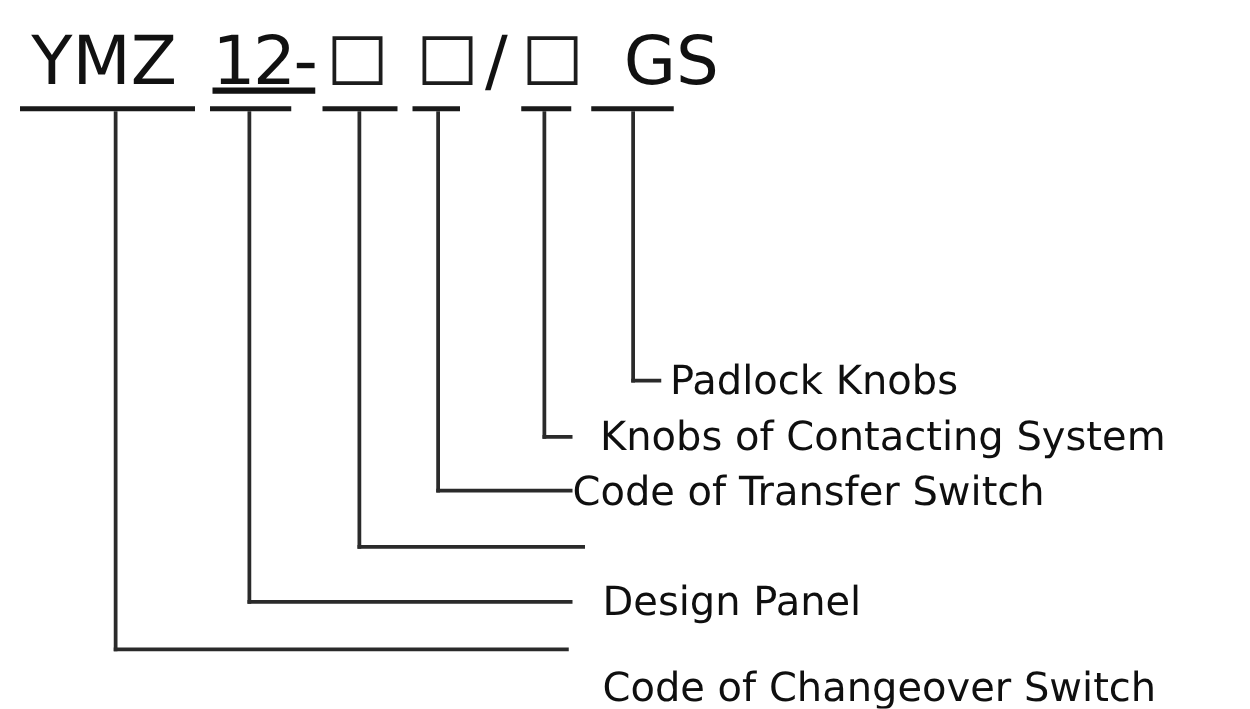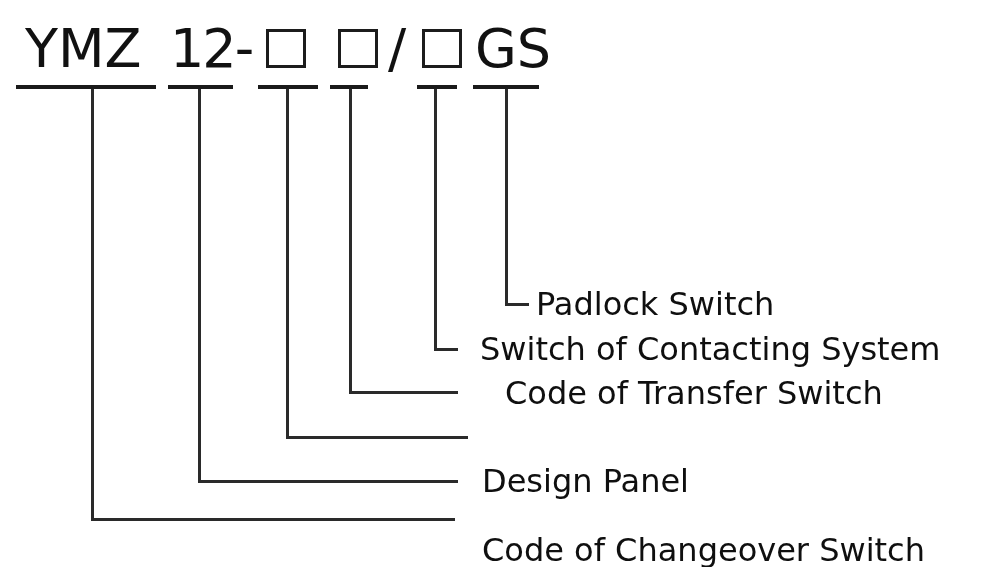--- a/index.html
+++ b/index.html
@@ -18,21 +18,21 @@
   }
   
   .tseg {
     position: absolute;
     top: 22px;
     font-size: 54px;
     line-height: 54px;
     white-space: pre;
     color: #111111;
   }
-  .tseg.num { letter-spacing: -2px; }
+  .tseg.num { letter-spacing: -2px; text-decoration: underline; }
   .ph-box {
     position: absolute;
     top: 29px;
     width: 40px;
     height: 39px;
     box-sizing: border-box;
     border: 3px solid #1c1c1c;
     background: transparent;
   }
   
@@ -67,21 +67,21 @@
 <body>
 
 <div class="stage">
 
   <span class="tseg" style="left:25px">YMZ</span>
   <span class="tseg num" style="left:170px">12-</span>
   <span class="ph-box" style="left:266px"></span>
   <span class="ph-box" style="left:338px"></span>
   <span class="tseg" style="left:388px">/</span>
   <span class="ph-box" style="left:422px"></span>
-  <span class="tseg" style="left:475px">GS</span>
+  <span class="tseg" style="left:499px">GS</span>
 
   <div class="uline" style="left:16px;  width:140px"></div>
   <div class="uline" style="left:168px; width:65px"></div>
   <div class="uline" style="left:258px; width:60px"></div>
   <div class="uline" style="left:330px; width:38px"></div>
   <div class="uline" style="left:417px; width:40px"></div>
   <div class="uline" style="left:473px; width:66px"></div>
 
   <div class="vline" style="left:91px;  height:432px"></div>
   <div class="vline" style="left:198px; height:394px"></div>
@@ -90,19 +90,19 @@
   <div class="vline" style="left:434px; height:262px"></div>
   <div class="vline" style="left:505px; height:217px"></div>
 
   <div class="hline" style="left:505px; top:303px; width:24px"></div>
   <div class="hline" style="left:434px; top:348px; width:24px"></div>
   <div class="hline" style="left:349px; top:391px; width:109px"></div>
   <div class="hline" style="left:286px; top:436px; width:182px"></div>
   <div class="hline" style="left:198px; top:480px; width:260px"></div>
   <div class="hline" style="left:91px;  top:518px; width:364px"></div>
 
-  <div class="lbl" style="left:536px; top:285px">Padlock Switch</div>
-  <div class="lbl" style="left:480px; top:330px">Switch of Contacting System</div>
-  <div class="lbl" style="left:505px; top:374px">Code of Transfer Switch</div>
+  <div class="lbl" style="left:536px; top:285px">Padlock Knobs</div>
+  <div class="lbl" style="left:480px; top:330px">Knobs of Contacting System</div>
+  <div class="lbl" style="left:458px; top:374px">Code of Transfer Switch</div>
   <div class="lbl" style="left:482px; top:462px">Design Panel</div>
   <div class="lbl" style="left:482px; top:531px">Code of Changeover Switch</div>
 
 </div>
 
 </body></html>

